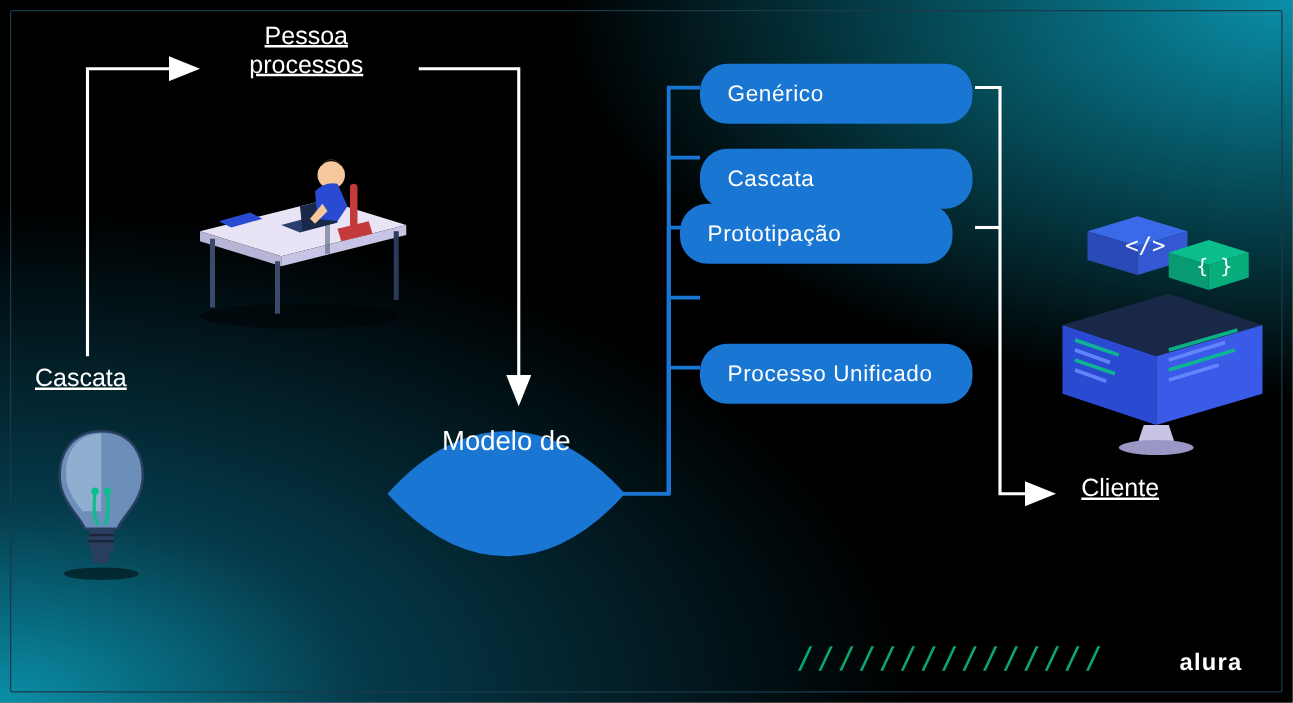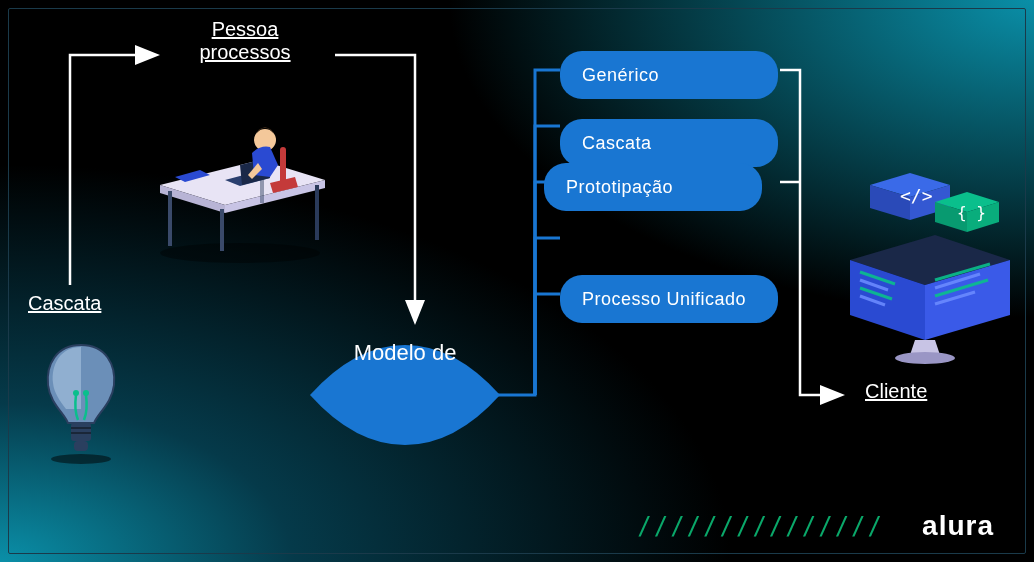--- a/index.html
+++ b/index.html
@@ -50,21 +50,21 @@
     justify-content: center;
     text-align: center;
     font-size: 22px;
     line-height: 1.15;
     color: #fff;
   }
   .logo {
     position: absolute;
     right: 40px;
     bottom: 20px;
-    font-size: 28px;
+    font-size: 19px;
     font-weight: 600;
     letter-spacing: 1px;
     color: #fff;
   }
   .slashes {
     position: absolute;
     right: 150px;
     bottom: 22px;
     font-size: 24px;
     letter-spacing: 2px;

